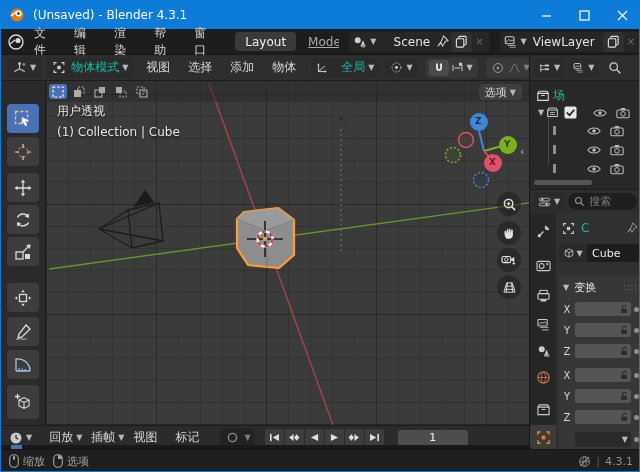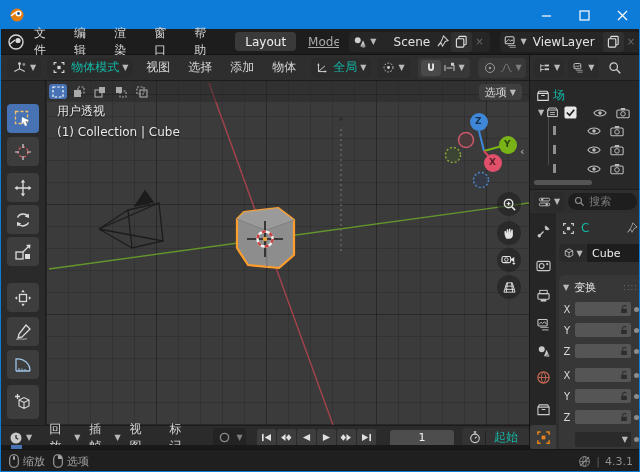--- a/index.html
+++ b/index.html
@@ -88,20 +88,21 @@
 
   <div class="abs titlebar">
     <span style="margin-left:8px">
       <svg width="16" height="16" viewBox="0 0 16 16">
           <circle cx="8" cy="8" r="6.5" fill="#e87d0d"></circle>
           <circle cx="9.5" cy="6.5" r="3" fill="#fff"></circle>
           <circle cx="9.5" cy="6.5" r="1.4" fill="#2a4f87"></circle>
           <path d="M2 9 L7 5" stroke="#fff" stroke-width="1.4"></path>
         </svg>
     </span>
+    <span class="t">(Unsaved) - Blender 4.3.1</span>
     <div class="wctl" style="right:76px">
         <svg width="11" height="11" viewBox="0 0 11 11">
           <path d="M1 6 H10" stroke="#fff" stroke-width="1.2"></path>
         </svg>
       </div>
     <div class="wctl" style="right:38px">
         <svg width="11" height="11" viewBox="0 0 11 11">
           <rect x="1" y="1" width="9" height="9" fill="none" stroke="#fff" stroke-width="1.2"></rect>
         </svg>
       </div>
@@ -116,22 +117,22 @@
     <span style="margin-left:6px">
       <svg width="18" height="18" viewBox="0 0 18 18">
           <circle cx="9" cy="9" r="7" fill="none" stroke="#d8d8d8" stroke-width="1.4"></circle>
           <circle cx="11" cy="7.5" r="2.6" fill="#d8d8d8"></circle>
           <path d="M3 11 L8 7" stroke="#d8d8d8" stroke-width="1.4"></path>
         </svg>
     </span>
     <span class="menu-item">文件</span>
     <span class="menu-item">编辑</span>
     <span class="menu-item">渲染</span>
+    <span class="menu-item">帮助</span>
     <span class="menu-item">窗口</span>
-    <span class="menu-item">帮助</span>
 
     <div class="ws-active">Layout</div>
     <div class="ws-part">Mode</div>
 
     <div class="idblock" style="width:152px">
       <span class="row">
         <svg width="15" height="14" viewBox="0 0 16 16">
             <circle cx="6" cy="6" r="3.4" fill="#cfcfcf"></circle>
             <path d="M9 13 L12 6 L15 13 Z" fill="#cfcfcf"></path>
             <circle cx="12.5" cy="12.5" r="2" fill="#9a9a9a"></circle>
@@ -193,21 +194,21 @@
     <span class="hmenu" style="margin-left:4px">视图</span>
     <span class="hmenu">选择</span>
     <span class="hmenu">添加</span>
     <span class="hmenu">物体</span>
 
     <div class="dd">
       <svg width="13" height="13" viewBox="0 0 16 16">
           <path d="M3 13 L3 4 M3 13 L12 13 M3 13 L11 6" stroke="#cfcfcf" stroke-width="1.2" fill="none"></path>
           <path d="M1.6 5.5 L3 2.5 L4.4 5.5 Z M10.5 14.5 L13.5 13 L10.5 11.5 Z" fill="#cfcfcf"></path>
         </svg>
-      <span class="txt" style="margin-left:4px">全局</span>
+      <span class="txt" style="margin-left:12px">全局</span>
       <span class="chev">▼</span>
     </div>
     <div class="dd">
       <svg width="13" height="13" viewBox="0 0 16 16">
           <circle cx="8" cy="8" r="5.5" fill="none" stroke="#cfcfcf" stroke-width="1.2" stroke-dasharray="2 2"></circle>
           <circle cx="8" cy="8" r="1.8" fill="#cfcfcf"></circle>
         </svg>
       <span class="chev">▼</span>
     </div>
     <div class="grp">
@@ -774,30 +775,20 @@
       <div class="pbtn">
           <svg width="11" height="9" viewBox="0 0 12 10">
             <path d="M1 1 L8 5 L1 9 Z" fill="#e0e0e0"></path>
             <rect x="9.2" y="1" width="1.8" height="8" fill="#e0e0e0"></rect>
           </svg>
         </div>
     </div>
 
     <div class="framefield">1</div>
 
-    <div class="grp" style="margin-left:8px;background:#333">
-      <span class="btn" style="width:20px;height:16px">
-          <svg width="12" height="13" viewBox="0 0 14 15">
-            <circle cx="7" cy="8.5" r="5" fill="none" stroke="#d0d0d0" stroke-width="1.3"></circle>
-            <path d="M5.5 1 H8.5 M7 1 V3.5 M7 8.5 L9 6.5" stroke="#d0d0d0" stroke-width="1.3" fill="none"></path>
-          </svg>
-        </span>
-      <span style="width:1px;height:14px;background:#222"></span>
-      <span class="txt" style="padding:0 8px">起始</span>
-    </div>
   </div>
   <div class="tstrip">
     <div style="position:absolute;left:10px;top:0;width:11px;height:4px;background:#4772b3"></div>
   </div>
 
   <div class="abs statusbar">
     <span class="hint">
       <svg width="10" height="14" viewBox="0 0 10 14" style="margin-right:4px">
           <rect x="0.7" y="0.7" width="8.6" height="12.6" rx="4" fill="none" stroke="#a5a5a5" stroke-width="1.1"></rect>
           <rect x="4" y="2" width="2" height="4" rx="1" fill="#a5a5a5"></rect>

